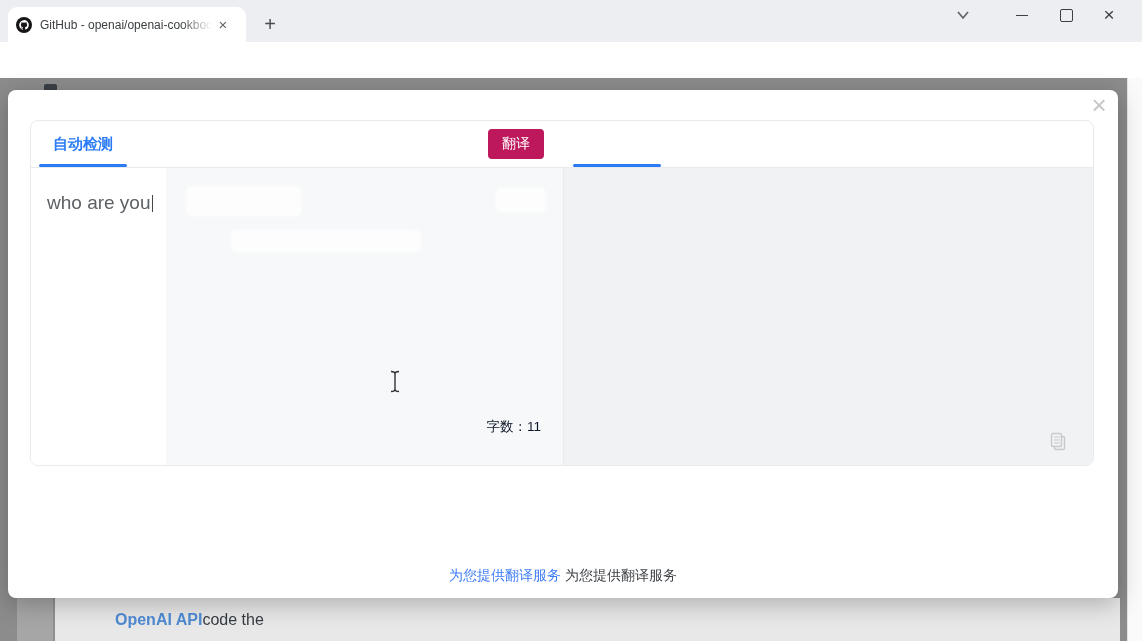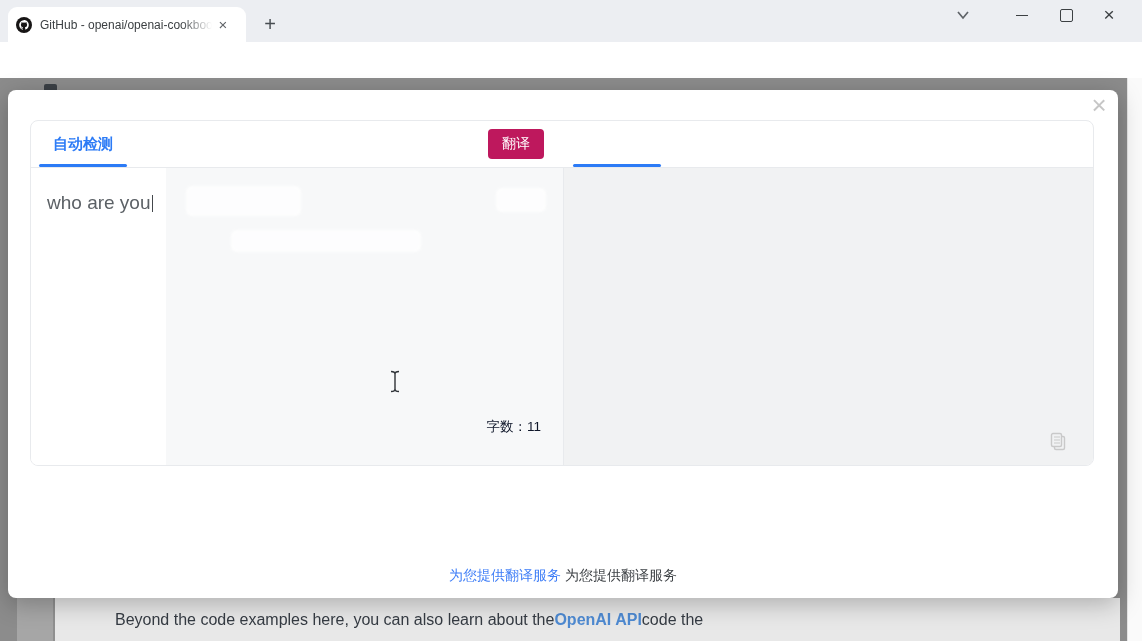--- a/index.html
+++ b/index.html
@@ -161,21 +161,20 @@
   <div class="abs dots">⋮</div>
 </div>
 
 <div class="abs dim"></div>
 <div class="abs dim-mark"></div>
 
 <div class="abs readme">
   <div class="seg-a"></div>
   <div class="seg-line"></div>
   <div class="seg-b">
-    <span>Beyond the code examples here, you can also learn about the </span>
       <a href="#">OpenAI API</a>
       <span> code the</span>
   </div>
 </div>
 
 <div class="abs scrollbar"></div>
 
 <div class="abs dialog">
   <div class="abs dialog-close">×</div>
 

